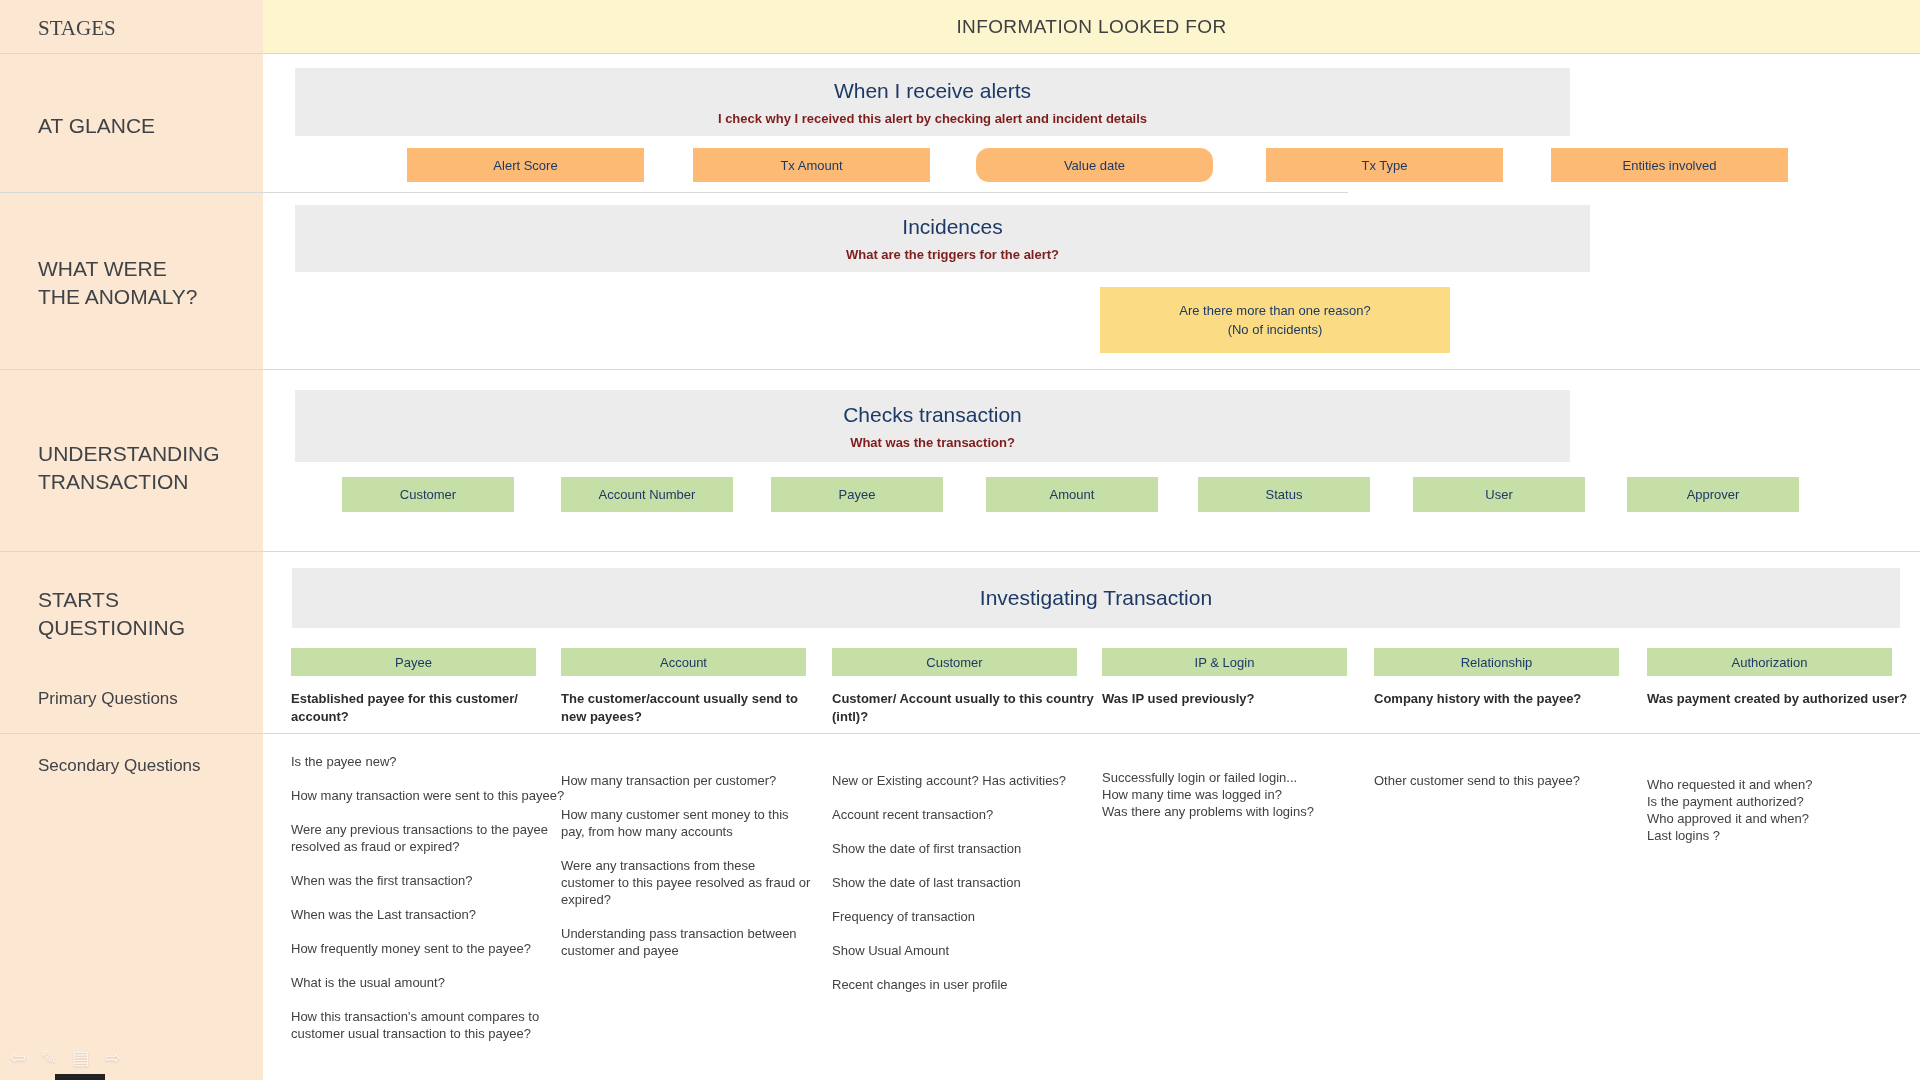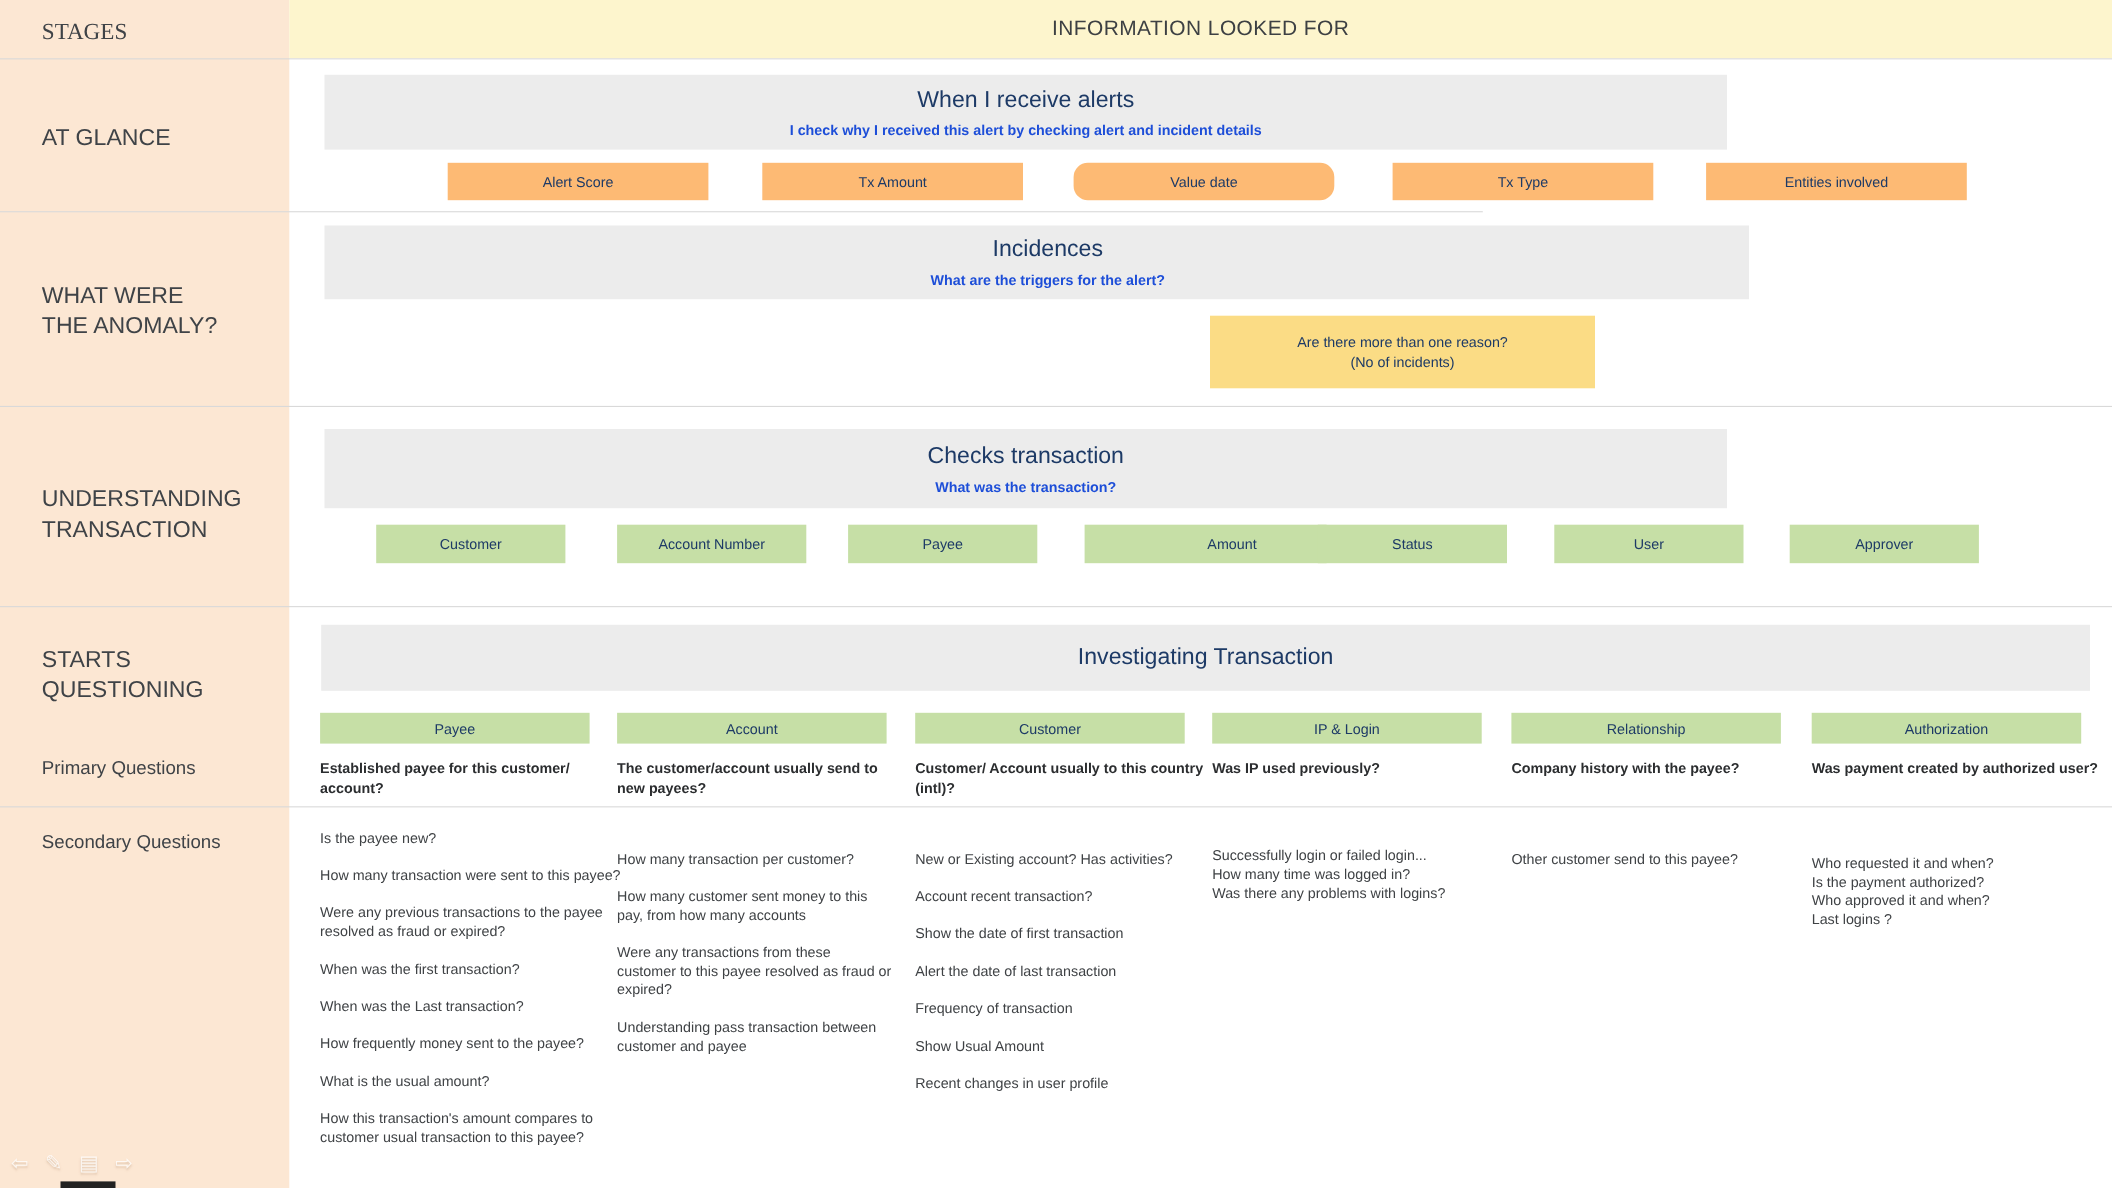--- a/index.html
+++ b/index.html
@@ -19,21 +19,21 @@
   
   .divider{position:absolute;height:1px;background:#d9d9d9;}
   
   .band{position:absolute;left:295px;width:1275px;background:#ececec;
         display:flex;flex-direction:column;align-items:center;justify-content:center;text-align:center;}
   #band-alerts{top:68px;height:68px;}
   #band-incidences{top:205px;height:67px;padding-left:20px;}
   #band-checks{top:390px;height:72px;}
   #band-invest{top:568px;height:60px;left:292px;width:1608px;}
   .band-title{color:#1d3a66;font-size:21px;line-height:24px;}
-  .band-sub{color:#1d4ed8;font-size:13px;font-weight:bold;margin-top:8px;}
+  .band-sub{color:#7f1d1d;font-size:13px;font-weight:bold;margin-top:8px;}
   
   .chip{position:absolute;display:flex;align-items:center;justify-content:center;text-align:center;
         color:#1d3a66;font-size:13px;line-height:19px;white-space:pre-line;}
   .chip.blue{background:#fdba74;top:148px;height:34px;width:237px;}
   .chip.yellow{background:#fbdc85;top:287px;height:66px;}
   .chip.green{background:#c6dfa6;top:477px;height:35px;width:172px;}
   .chip.colhead{background:#c6dfa6;top:648px;height:28px;width:245px;}
   
   .primary-q{position:absolute;top:690px;color:#2b2d2f;font-size:13px;font-weight:bold;line-height:18px;}
   .sec-col{position:absolute;color:#3f4245;font-size:13px;line-height:17px;}
@@ -88,21 +88,21 @@
   <div class="chip yellow" style="left:1100px;width:350px;">Are there more than one reason?
 (No of incidents)</div>
 
   <div class="band" id="band-checks">
     <div class="band-title">Checks transaction</div>
     <div class="band-sub">What was the transaction?</div>
   </div>
   <div class="chip green" style="left:342px;">Customer</div>
   <div class="chip green" style="left:561px;">Account Number</div>
   <div class="chip green" style="left:771px;">Payee</div>
-  <div class="chip green" style="left:986px;padding-left:48px;">Amount</div>
+  <div class="chip green" style="left:986px;">Amount</div>
   <div class="chip green" style="left:1198px;">Status</div>
   <div class="chip green" style="left:1413px;">User</div>
   <div class="chip green" style="left:1627px;">Approver</div>
 
   <div class="band" id="band-invest">
     <div class="band-title">Investigating Transaction</div>
   </div>
 
   <div class="chip colhead" style="left:291px;">Payee</div>
   <div class="chip colhead" style="left:561px;">Account</div>
@@ -133,21 +133,21 @@
     <p>How many transaction per customer?</p>
     <p>How many customer sent money to this pay, from how many accounts</p>
     <p>Were any transactions from these customer to this payee resolved as fraud or expired?</p>
     <p>Understanding pass transaction between customer and payee</p>
   </div>
 
   <div class="sec-col" style="left:832px;top:772px;width:272px;">
     <p>New or Existing account? Has activities?</p>
     <p>Account recent transaction?</p>
     <p>Show the date of first transaction</p>
-    <p>Alert the date of last transaction</p>
+    <p>Show the date of last transaction</p>
     <p>Frequency of transaction</p>
     <p>Show Usual Amount</p>
     <p>Recent changes in user profile</p>
   </div>
 
   <div class="sec-col" style="left:1102px;top:769px;width:290px;">
     <p>Successfully login or failed login...
 How many time was logged in?
 Was there any problems with logins?</p>
   </div>

